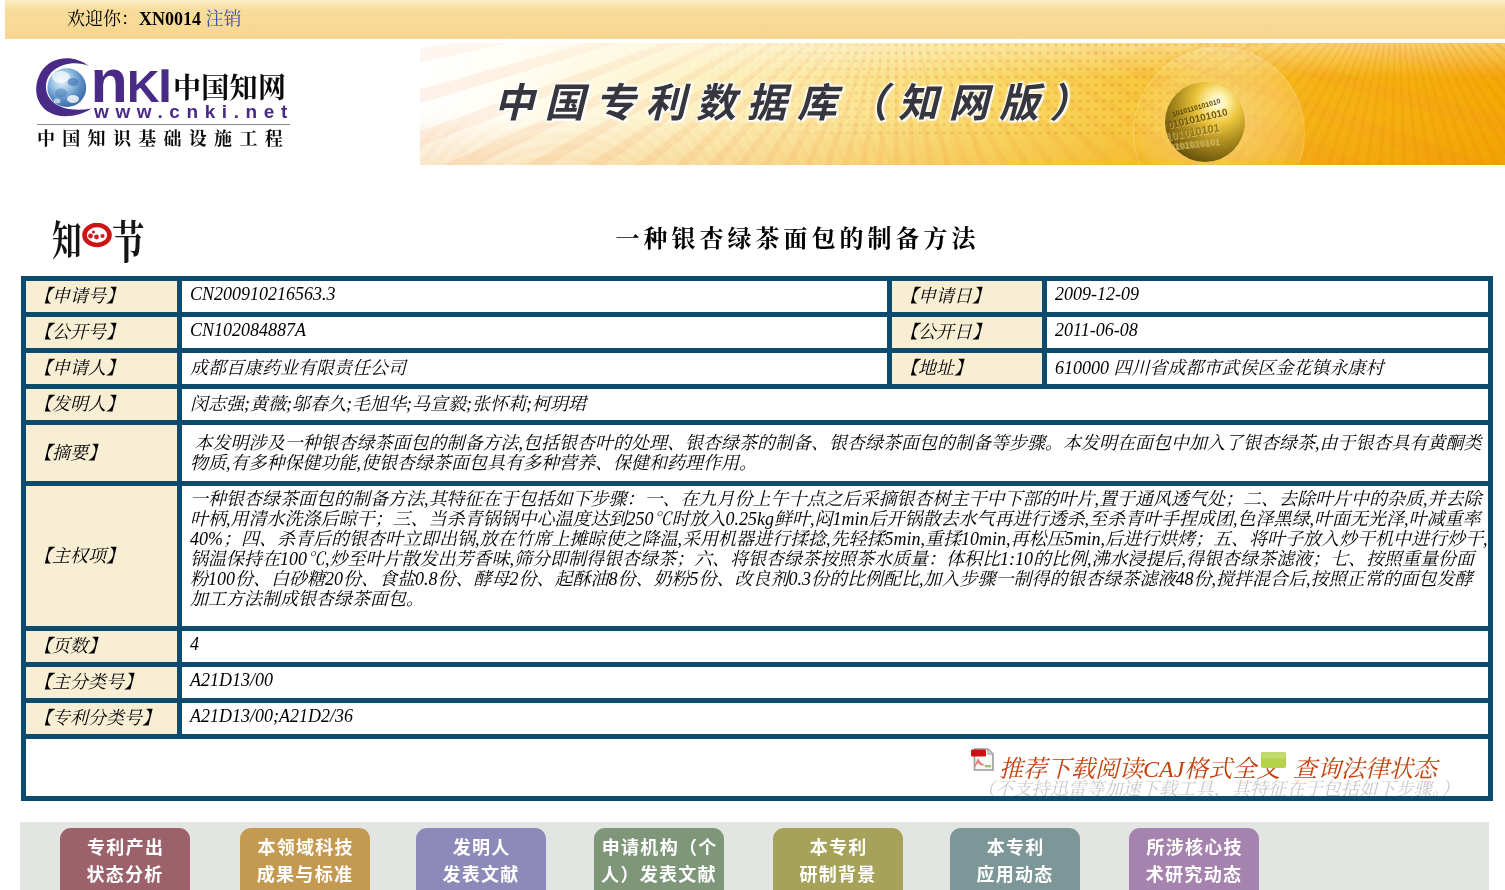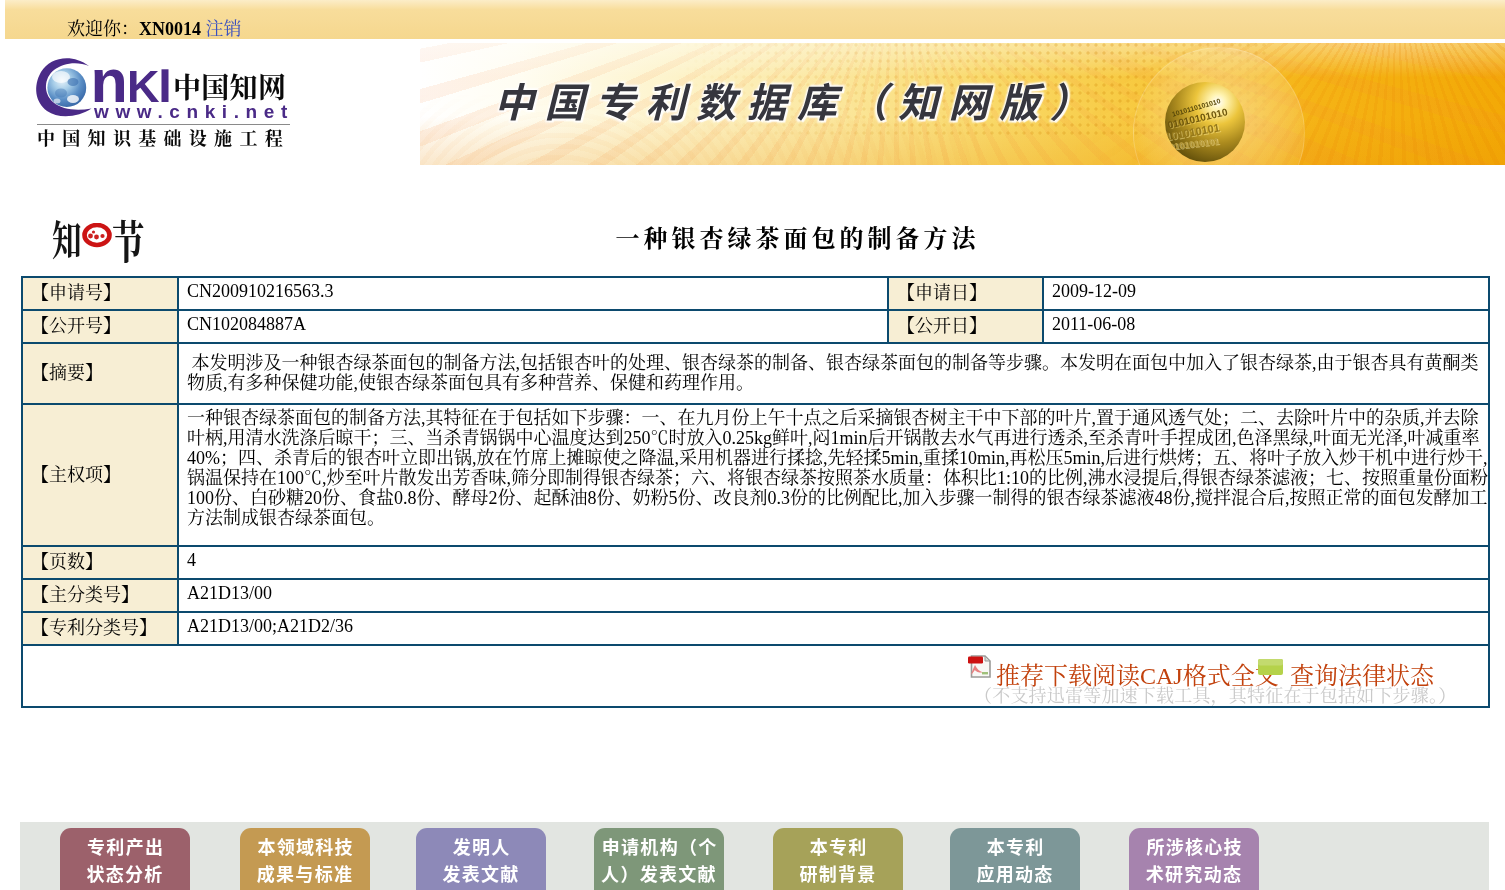--- a/index.html
+++ b/index.html
@@ -1,21 +1,21 @@
 <!DOCTYPE html>
 <html lang="zh-CN"><head><meta charset="utf-8">
 <style>
 html,body{margin:0;padding:0;background:#fff;}
 body{width:1505px;height:890px;position:relative;overflow:hidden;
   font-family:"Liberation Serif","Noto Serif CJK SC",serif;}
 .abs{position:absolute;}
 
 #topbar{left:5px;top:0;width:1500px;height:39px;
   background:linear-gradient(to bottom,#fcedc8 0,#f8dd9b 25%,#f5d78e 100%);}
-#topbar .txt{position:absolute;left:62px;top:14px;font-size:18px;color:#000;white-space:nowrap;text-align:center;}
+#topbar .txt{position:absolute;left:62px;top:4px;font-size:18px;color:#000;white-space:nowrap;text-align:center;}
 #topbar a{color:#3a50c0;text-decoration:none;}
 
 #banner{left:420px;top:43px;width:1085px;height:122px;overflow:hidden;
   background:
    linear-gradient(to bottom,rgba(255,255,255,.40) 0%,rgba(255,255,255,0) 28%,rgba(238,150,0,0) 60%,rgba(230,138,0,.20) 100%),
    repeating-conic-gradient(from 115deg at 44% -70%, rgba(246,130,55,.10) 0deg 1.6deg, rgba(255,255,255,0) 1.6deg 4.6deg),
    linear-gradient(to right,#ffffff 0%,#fffdf2 9%,#fdf3c9 24%,#fbe79e 38%,#f9d968 53%,#f7c637 69%,#f5b315 83%,#f3a906 100%);}
 #banner .rrays{position:absolute;right:0;top:0;width:40%;height:100%;
   background:repeating-conic-gradient(from 150deg at 75% -70%, rgba(238,136,4,.22) 0deg 1.2deg, rgba(255,255,255,0) 1.2deg 3.4deg);
   -webkit-mask-image:linear-gradient(to right,transparent,rgba(0,0,0,.85) 70%);
@@ -41,22 +41,22 @@
 
 #cnkilogo{left:32px;top:50px;width:280px;height:105px;}
 
 #zwj{left:50px;top:220px;width:110px;height:60px;}
 #zwj .ch{position:absolute;font-weight:bold;color:#151515;font-size:41px;line-height:41px;
   transform:scaleX(.72);transform-origin:0 0;}
 
 #doctitle{left:0;top:219px;width:1505px;text-align:center;font-size:24px;font-weight:bold;letter-spacing:4px;color:#000;text-indent:10px;margin-left:40px;}
 
 #ptable{position:absolute;left:21px;top:276px;border-collapse:collapse;table-layout:fixed;width:1468px;border:2px solid #dea42e;}
-#ptable td{border:2px solid #0c4a6e;font-size:18px;color:#000;vertical-align:middle;
-  padding:0 2px 5px 8px;overflow:hidden;}
+#ptable td{border:5px solid #0c4a6e;font-size:18px;color:#000;vertical-align:middle;
+  padding:0 2px 5px 8px;overflow:hidden;font-style:italic;}
 #ptable td.lb{background:#f7eed4;padding-left:8px;}
 #ptable td.v{background:#fff;}
 #ptable .long{line-height:20px;padding-right:0;padding-bottom:0;}
 #ptable .long .tx{transform:translateY(3px);}
 
 #linksrow{position:relative;padding:0;}
 #linksrow a{color:#c2410c;text-decoration:none;font-size:24px;}
 #linksrow .note{position:absolute;left:951px;top:35px;color:#c9c9c9;font-size:18px;letter-spacing:0.2px;}
 
 #footer{left:20px;top:822px;width:1469px;height:68px;background:#e2e5e1;}
@@ -137,20 +137,30 @@
         <td class="v">CN200910216563.3</td>
         <td class="lb">【申请日】</td>
         <td class="v">2009-12-09</td>
       </tr>
 <tr style="height:33px">
         <td class="lb">【公开号】</td>
         <td class="v">CN102084887A</td>
         <td class="lb">【公开日】</td>
         <td class="v">2011-06-08</td>
       </tr>
+<tr style="height:34px">
+        <td class="lb">【申请人】</td>
+        <td class="v">成都百康药业有限责任公司</td>
+        <td class="lb">【地址】</td>
+        <td class="v">610000 四川省成都市武侯区金花镇永康村</td>
+      </tr>
+<tr style="height:33px">
+        <td class="lb">【发明人】</td>
+        <td class="v" colspan="3">闵志强;黄薇;邬春久;毛旭华;马宣毅;张怀莉;柯玥珺</td>
+      </tr>
 <tr style="height:61px">
         <td class="lb">【摘要】</td>
         <td class="v long" colspan="3">
           <div class="tx" style="height:47px">&nbsp;本发明涉及一种银杏绿茶面包的制备方法,包括银杏叶的处理、银杏绿茶的制备、银杏绿茶面包的制备等步骤。本发明在面包中加入了银杏绿茶,由于银杏具有黄酮类物质,有多种保健功能,使银杏绿茶面包具有多种营养、保健和药理作用。</div>
         </td>
       </tr>
 <tr style="height:142px">
         <td class="lb">【主权项】</td>
         <td class="v long" colspan="3">
           <div class="tx" style="height:140px">一种银杏绿茶面包的制备方法,其特征在于包括如下步骤：一、在九月份上午十点之后采摘银杏树主干中下部的叶片,置于通风透气处；二、去除叶片中的杂质,并去除叶柄,用清水洗涤后晾干；三、当杀青锅锅中心温度达到250℃时放入0.25kg鲜叶,闷1min后开锅散去水气再进行透杀,至杀青叶手捏成团,色泽黑绿,叶面无光泽,叶减重率40%；四、杀青后的银杏叶立即出锅,放在竹席上摊晾使之降温,采用机器进行揉捻,先轻揉5min,重揉10min,再松压5min,后进行烘烤；五、将叶子放入炒干机中进行炒干,锅温保持在100℃,炒至叶片散发出芳香味,筛分即制得银杏绿茶；六、将银杏绿茶按照茶水质量：体积比1:10的比例,沸水浸提后,得银杏绿茶滤液；七、按照重量份面粉100份、白砂糖20份、食盐0.8份、酵母2份、起酥油8份、奶粉5份、改良剂0.3份的比例配比,加入步骤一制得的银杏绿茶滤液48份,搅拌混合后,按照正常的面包发酵加工方法制成银杏绿茶面包。</div>

